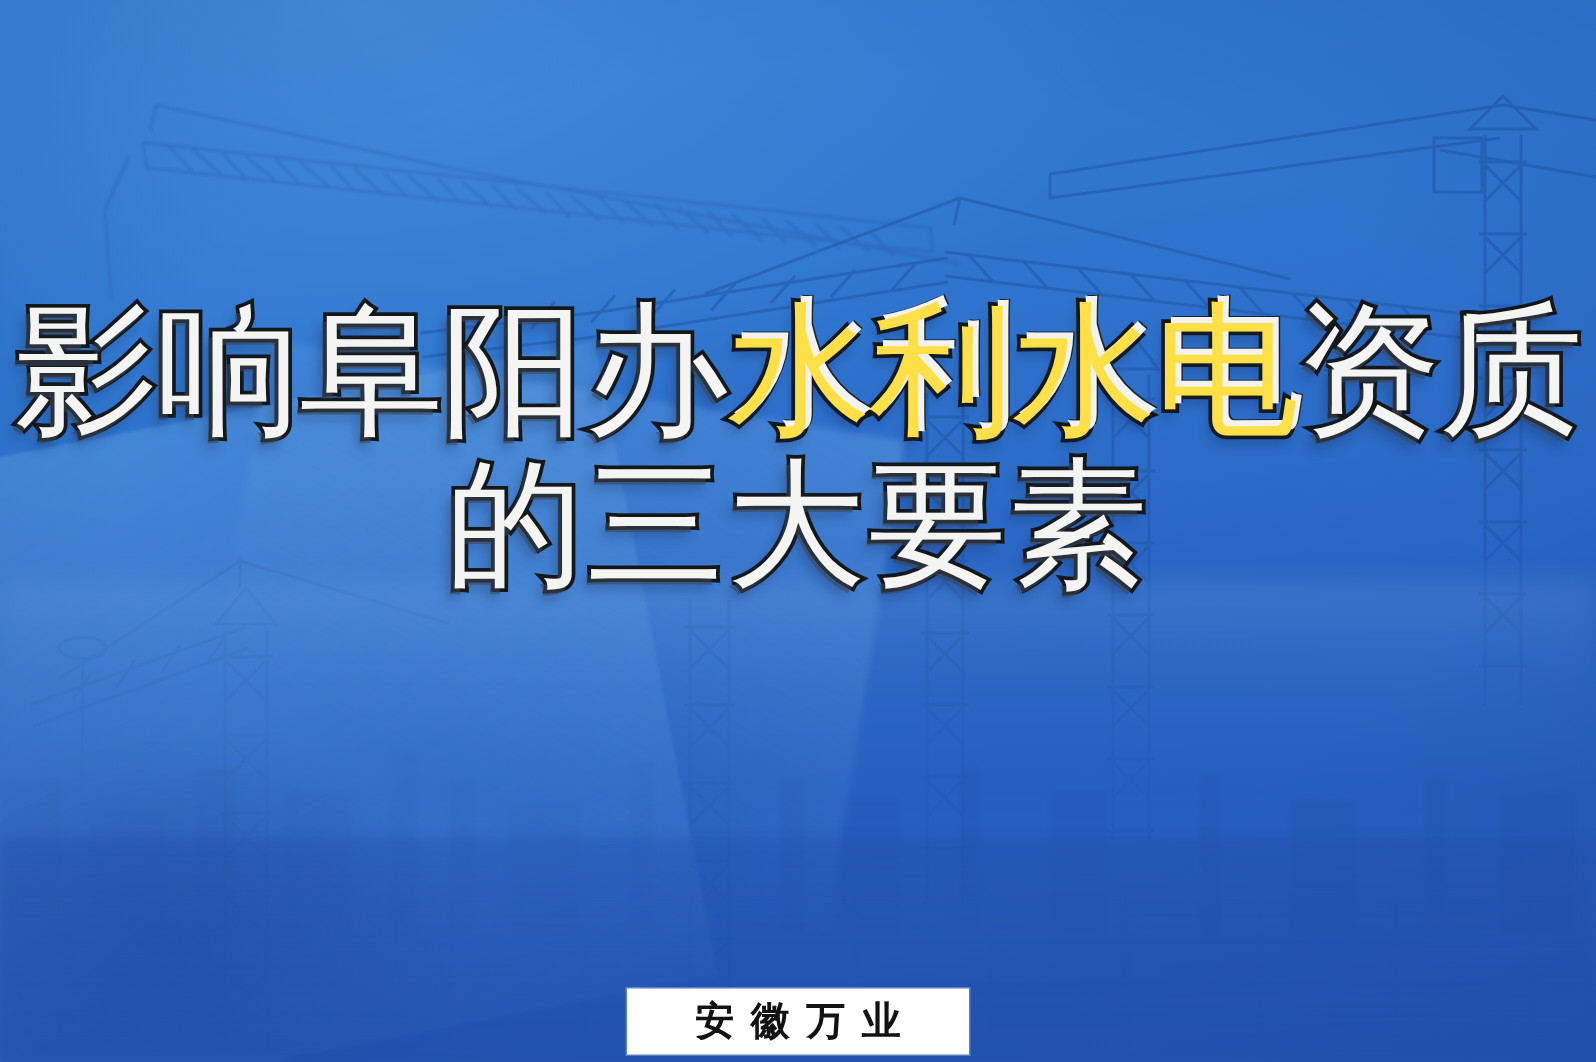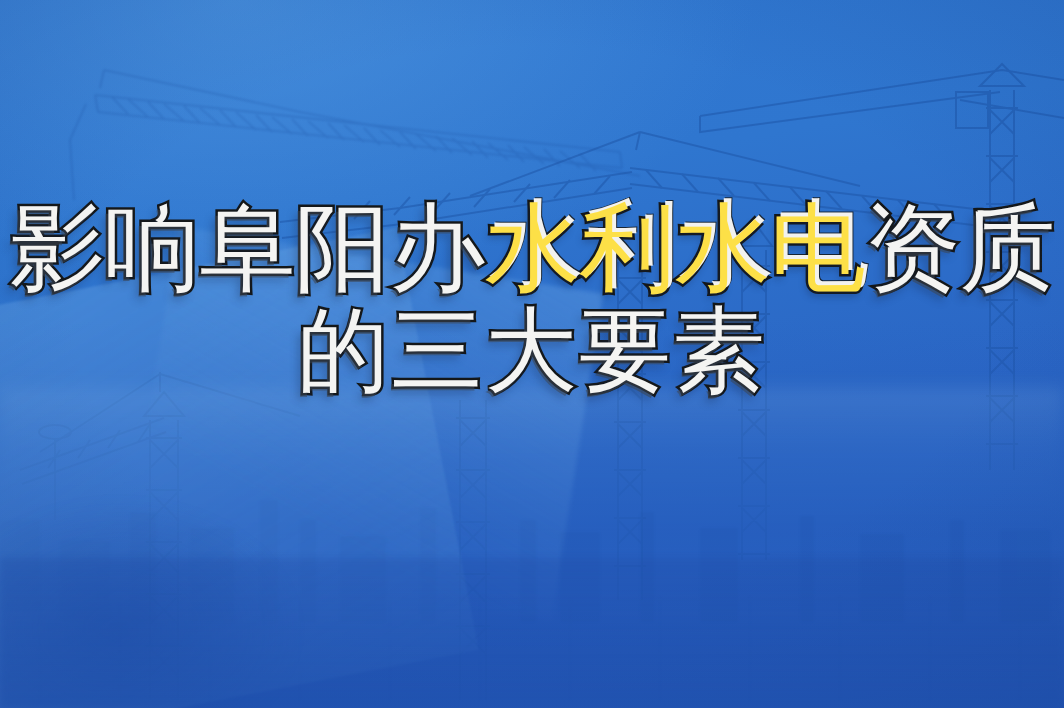--- a/index.html
+++ b/index.html
@@ -287,14 +287,17 @@
 
   <div class="headline">
     <div class="line line1">
       <span class="seg seg-white">影响阜阳办</span><span class="seg seg-red">水利水电</span><span class="seg seg-white">资质</span>
     </div>
     <div class="line line2">
       <span class="seg seg-white">的三大要素</span>
     </div>
   </div>
 
+  <div class="badge">
+    <span class="badge-text">安徽万业</span>
+  </div>
 
 </div>
 
 </body></html>

